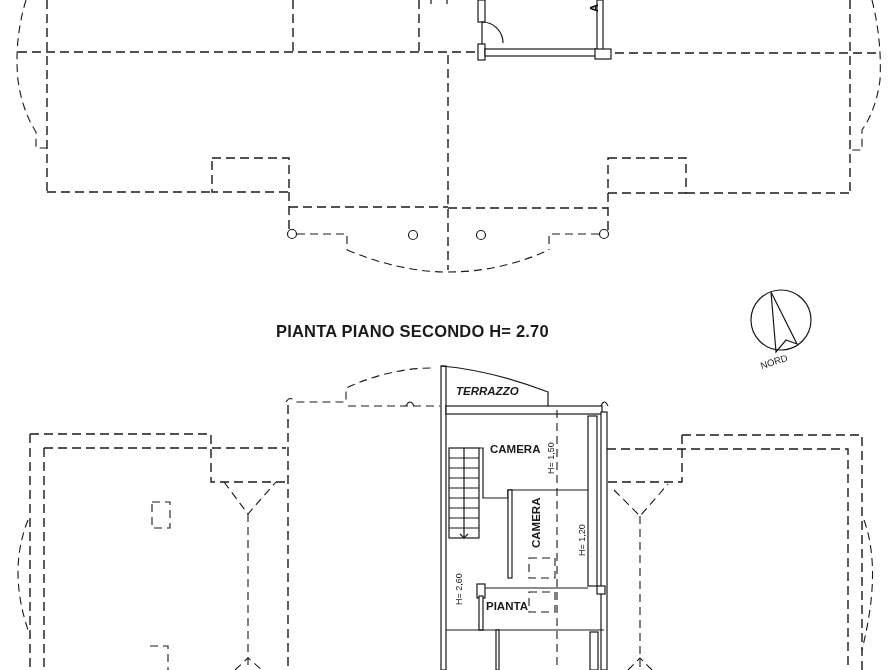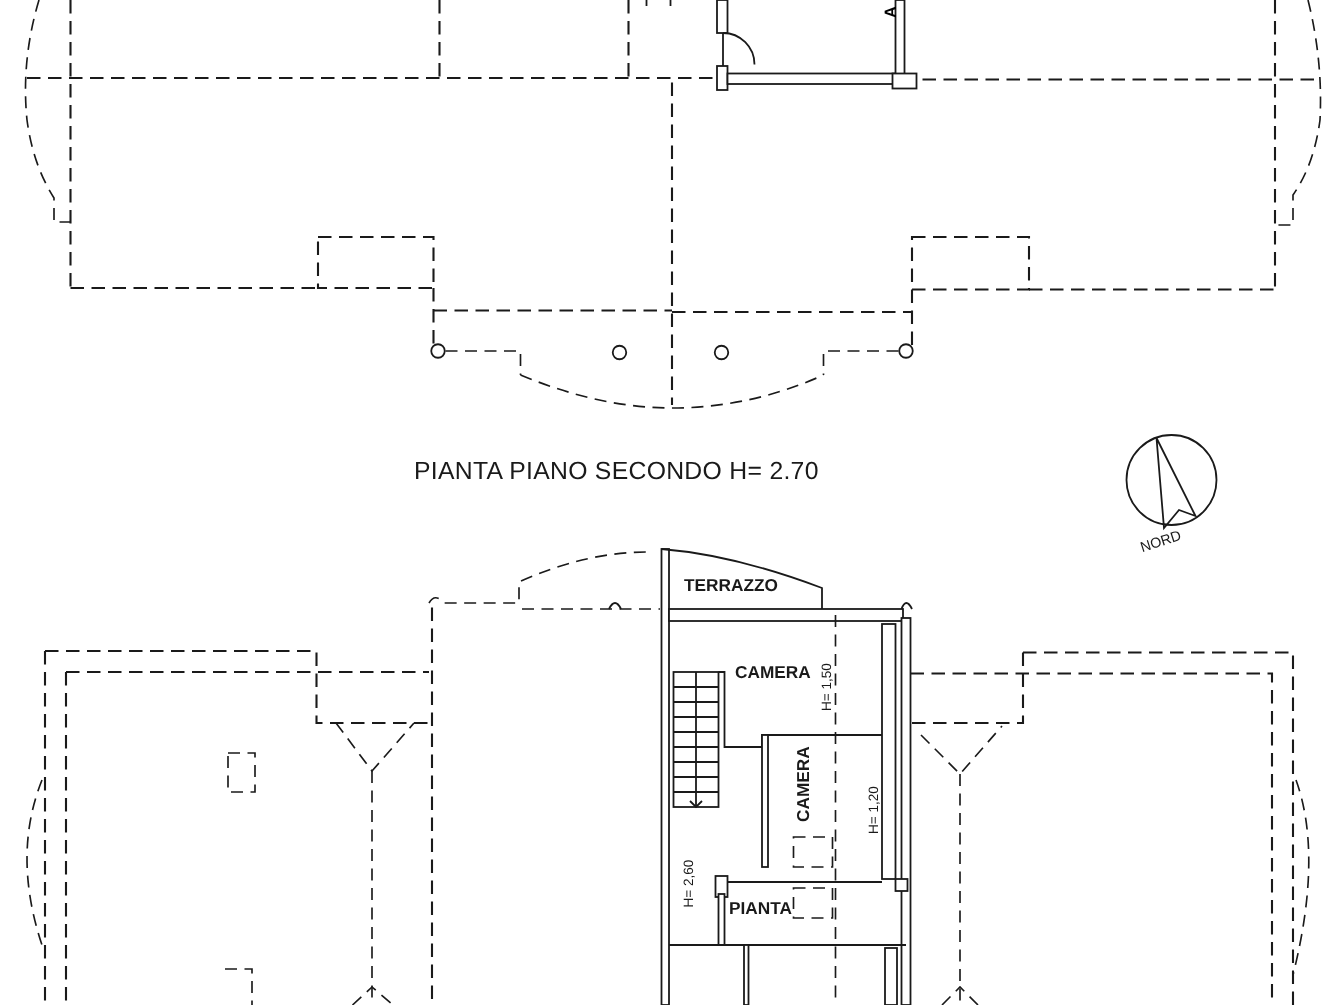--- a/index.html
+++ b/index.html
@@ -2,21 +2,21 @@
 <html><head>
 <meta charset="utf-8">
 <style>
   html, body { margin: 0; padding: 0; background: #ffffff; }
   body { width: 893px; height: 670px; overflow: hidden; position: relative; font-family: "Liberation Sans", sans-serif; }
   #plan { position: absolute; left: 0; top: 0; width: 893px; height: 670px; }
   .dash { fill: none; stroke: #1a1a1a; stroke-width: 1.4; stroke-dasharray: 9 5; }
   .dash-thin { fill: none; stroke: #1a1a1a; stroke-width: 1.1; stroke-dasharray: 8 5; }
   .wall { fill: #ffffff; stroke: #1a1a1a; stroke-width: 1.2; }
   .line { fill: none; stroke: #1a1a1a; stroke-width: 1.2; }
-  .title-text { position: absolute; left: 276px; top: 305px; font-size: 16.5px; color: #1a1a1a; letter-spacing: 0.2px; white-space: nowrap; }
+  .title-text { position: absolute; left: 276px; top: 322px; font-size: 16.5px; color: #1a1a1a; letter-spacing: 0.2px; white-space: nowrap; font-weight: bold; }
   .label { position: absolute; font-size: 11.5px; font-weight: bold; color: #1a1a1a; white-space: nowrap; }
   .label-small { position: absolute; font-size: 9px; color: #1a1a1a; white-space: nowrap; }
   .rot-90 { transform: rotate(-90deg); transform-origin: left top; }
   .nord { position: absolute; left: 760px; top: 356px; font-size: 9.5px; color: #1a1a1a; transform: rotate(-18deg); }
   .label-a { position: absolute; left: 588px; top: 12px; font-size: 11px; font-weight: bold; transform: rotate(-90deg); transform-origin: left top; }
 </style>
 </head>
 <body>
 
 <svg id="plan" viewBox="0 0 893 670" xmlns="http://www.w3.org/2000/svg">
@@ -126,19 +126,19 @@
     <path class="dash-thin" d="M529 558 H555 V578 H529 Z"></path>
     <path class="dash-thin" d="M529 592 H555 V612 H529 Z"></path>
     <rect class="wall" x="597" y="586" width="8" height="8"></rect>
   </g>
 </svg>
 
 <div class="label-a">A</div>
 <div class="title-text">PIANTA PIANO SECONDO H= 2.70</div>
 <div class="nord">NORD</div>
 
-<div class="label" style="left:456px; top:385px;">TERRAZZO</div>
+<div class="label" style="left:456px; top:385px;font-style:italic;">TERRAZZO</div>
 <div class="label" style="left:490px; top:443px;">CAMERA</div>
 <div class="label-small rot-90" style="left:546px; top:474px;">H= 1,50</div>
 <div class="label rot-90" style="left:530px; top:548px;">CAMERA</div>
 <div class="label-small rot-90" style="left:577px; top:556px;">H= 1,20</div>
 <div class="label" style="left:486px; top:600px;">PIANTA</div>
 <div class="label-small rot-90" style="left:454px; top:605px;">H= 2,60</div>
 
 </body></html>

